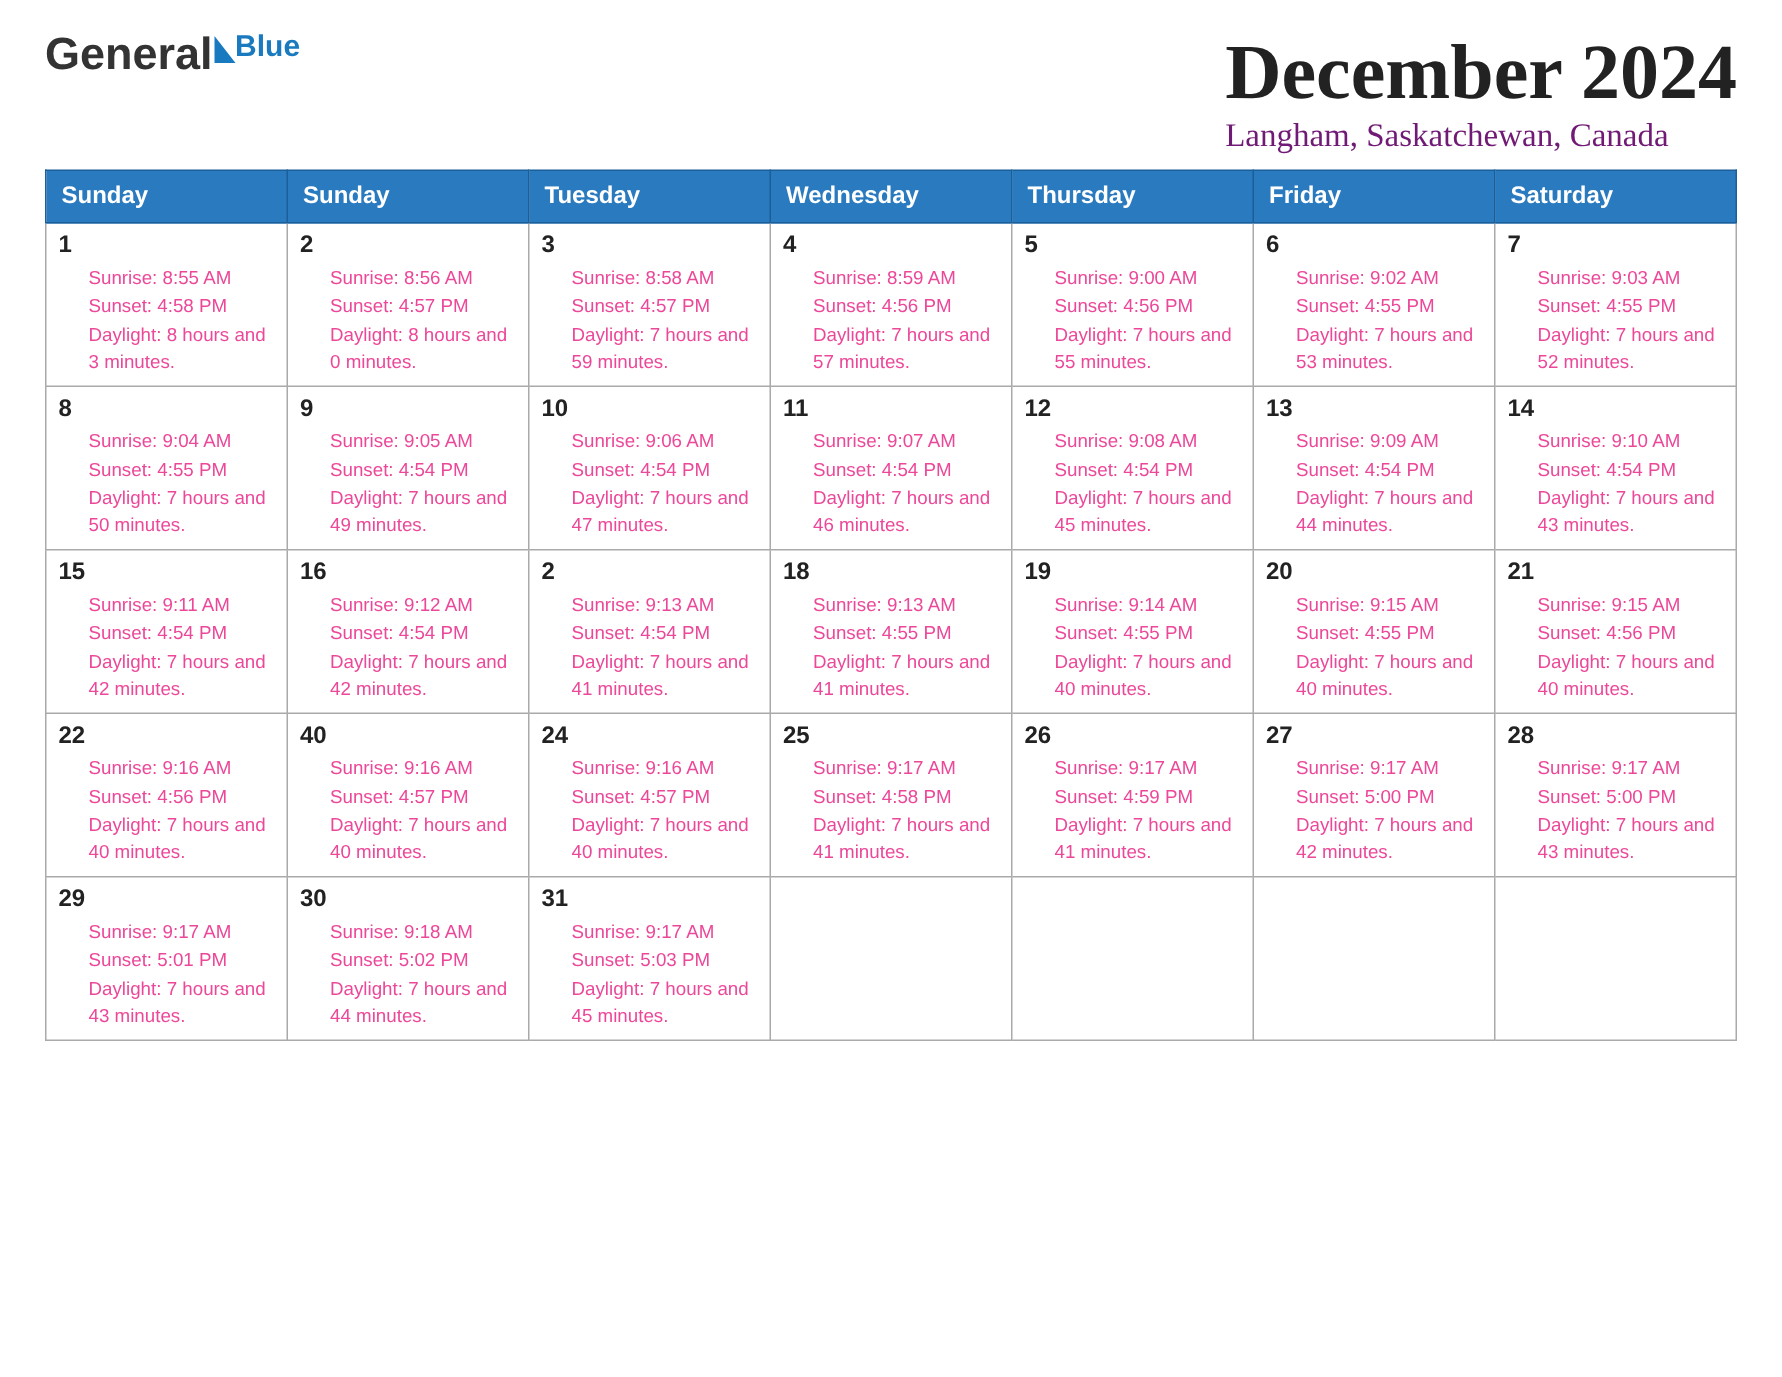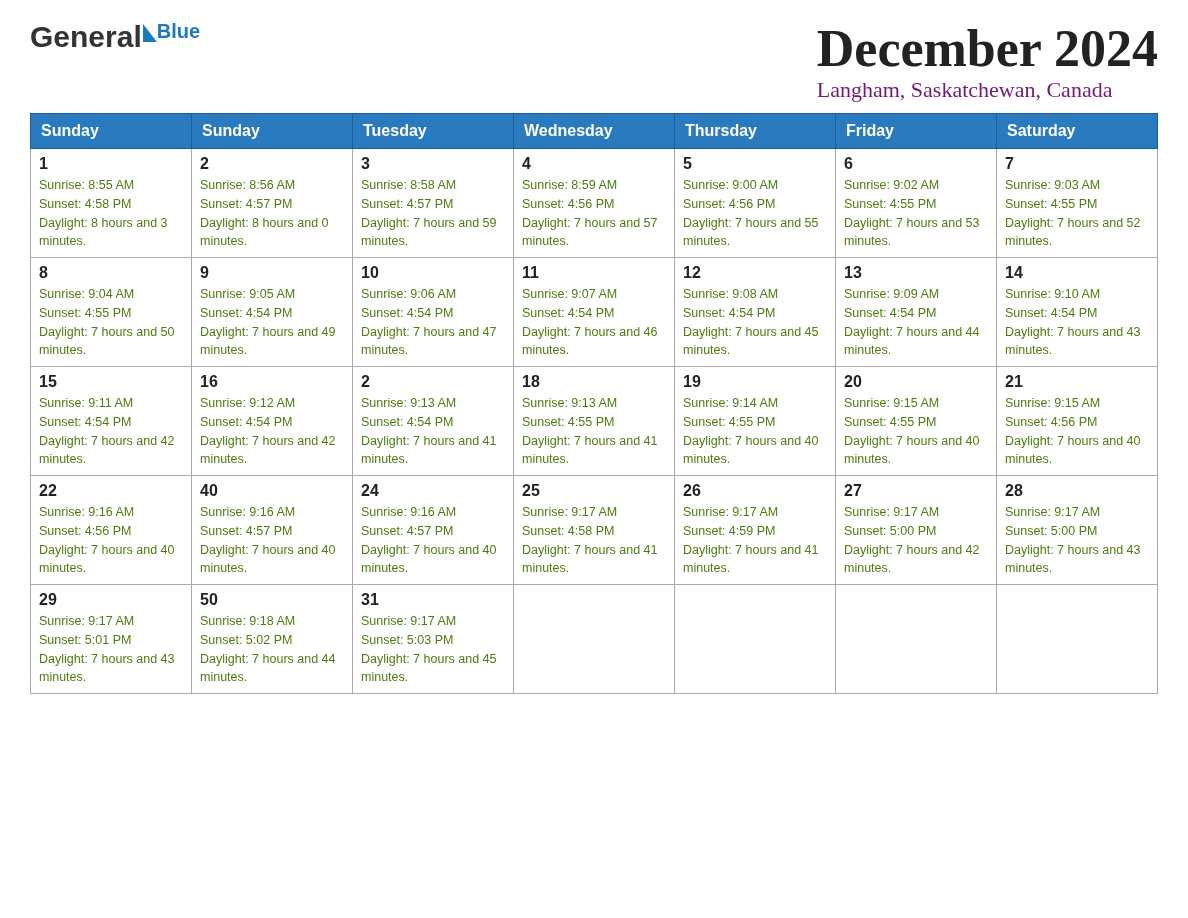--- a/index.html
+++ b/index.html
@@ -56,21 +56,22 @@
     }
     .calendar tbody tr td .day-num {
       font-size: 16px;
       font-weight: bold;
       display: block;
       margin-bottom: 3px;
     }
     .calendar tbody tr td .day-info {
       font-size: 12.5px;
       line-height: 1.5;
-      color: #4d7c0f;
+      color: #ec4899;
+      margin-left: 20px;
     }
     .calendar tbody tr td.empty {
       background: #fff;
     }
     .logo-text-general {
       font-size: 30px;
       font-weight: bold;
       color: #333;
     }
     .logo-arrow {
@@ -251,21 +252,21 @@
           <span class="day-num">28</span>
           <div class="day-info">Sunrise: 9:17 AM<br>Sunset: 5:00 PM<br>Daylight: 7 hours and 43 minutes.</div>
         </td>
       </tr>
       <tr>
         <td>
           <span class="day-num">29</span>
           <div class="day-info">Sunrise: 9:17 AM<br>Sunset: 5:01 PM<br>Daylight: 7 hours and 43 minutes.</div>
         </td>
         <td>
-          <span class="day-num">50</span>
+          <span class="day-num">30</span>
           <div class="day-info">Sunrise: 9:18 AM<br>Sunset: 5:02 PM<br>Daylight: 7 hours and 44 minutes.</div>
         </td>
         <td>
           <span class="day-num">31</span>
           <div class="day-info">Sunrise: 9:17 AM<br>Sunset: 5:03 PM<br>Daylight: 7 hours and 45 minutes.</div>
         </td>
         <td class="empty"></td>
         <td class="empty"></td>
         <td class="empty"></td>
         <td class="empty"></td>

